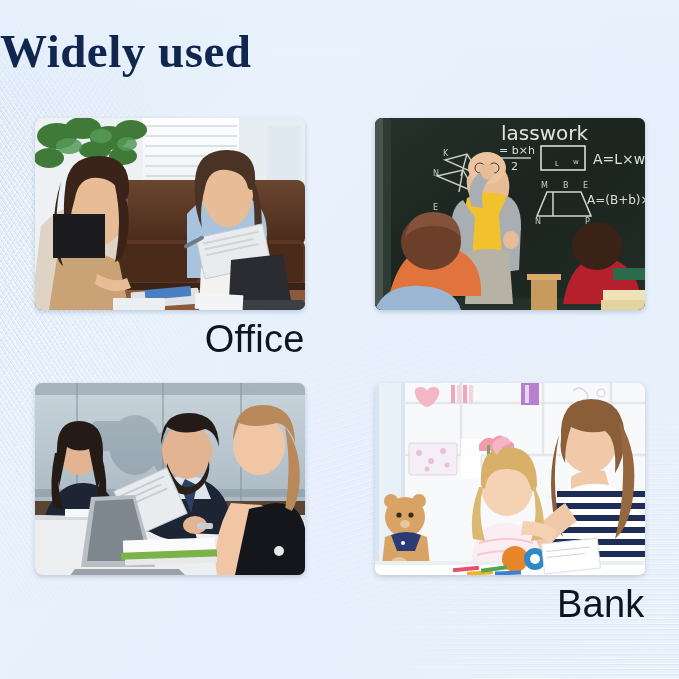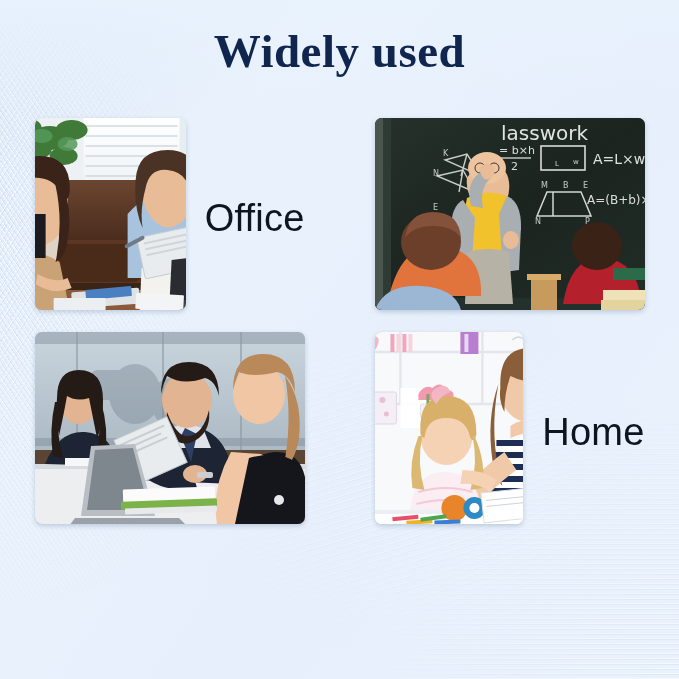--- a/index.html
+++ b/index.html
@@ -118,21 +118,21 @@
     height: 110px;
     background: linear-gradient(180deg, rgba(232,242,253,0.95), rgba(232,242,253,0));
   }
 
   
   .title {
     position: absolute;
     left: 0;
     right: 0;
     top: 24px;
-    text-align: center;
+    text-align: left;
     font-family: "Liberation Serif", "DejaVu Serif", serif;
     font-weight: 700;
     font-size: 47px;
     letter-spacing: 0.5px;
     color: #11264e;
     z-index: 5;
   }
 
   
   .grid {
@@ -145,23 +145,22 @@
   .row {
     display: flex;
     justify-content: center;
     gap: 70px;
   }
   .row + .row { margin-top: 22px; }
 
   .cell {
     width: 270px;
     display: flex;
-    flex-direction: row;
-    align-items: center;
-    gap: 19px;
+    flex-direction: column;
+    align-items: flex-end;
   }
 
   .photo {
     width: 270px;
     height: 192px;
     border-radius: 7px;
     overflow: hidden;
     position: relative;
     box-shadow: 0 2px 5px rgba(40,70,110,0.22);
     background: #c9d5e2;
@@ -549,18 +548,18 @@
                 <line x1="172" y1="172" x2="210" y2="172"></line>
             </g>
             <g>
               <rect x="78" y="184" width="26" height="4" fill="#e8506a" transform="rotate(-6 91 186)"></rect>
               <rect x="92" y="188" width="26" height="4" fill="#f0b429" transform="rotate(-3 105 190)"></rect>
               <rect x="106" y="184" width="26" height="4" fill="#4fa64f" transform="rotate(-8 119 186)"></rect>
               <rect x="120" y="188" width="26" height="4" fill="#3b7fd4" transform="rotate(-2 133 190)"></rect>
             </g>
           </svg>
         </div>
-        <div class="caption">Home</div>
+        <div class="caption">Bank</div>
       </div>
 
     </div>
   </div>
 </div>
 
 </body></html>

